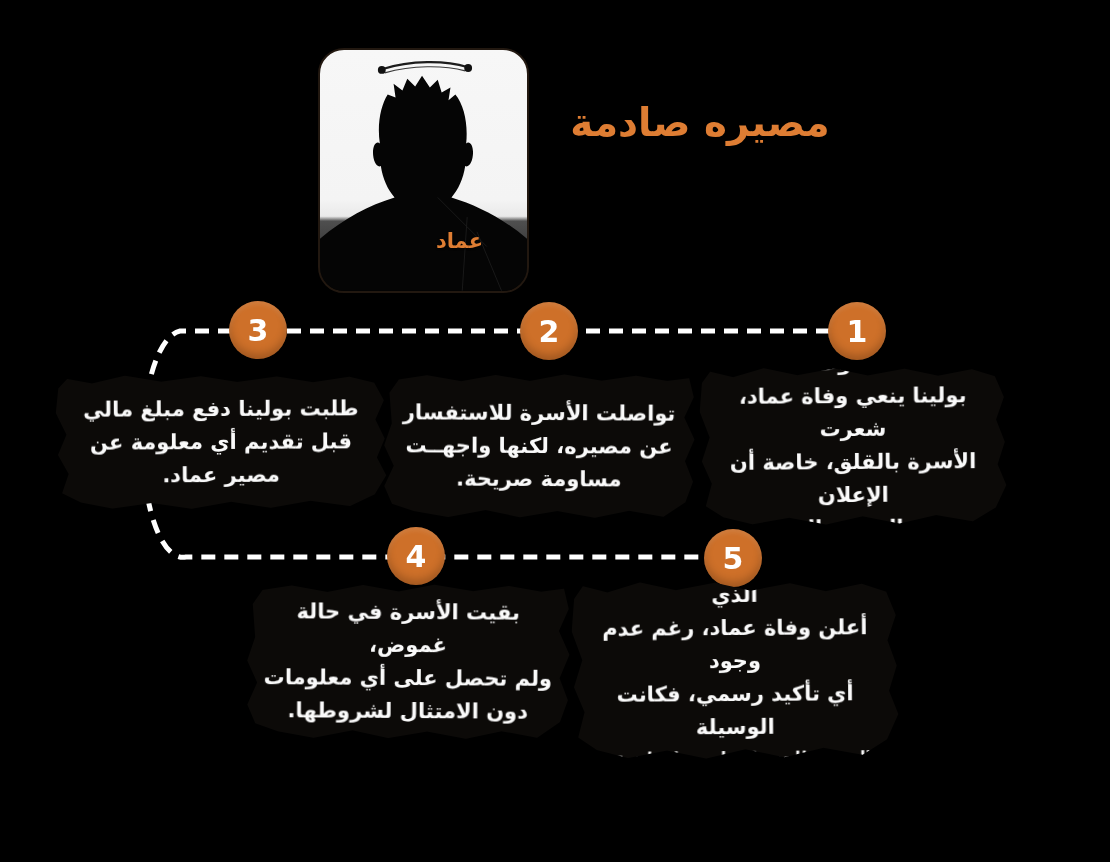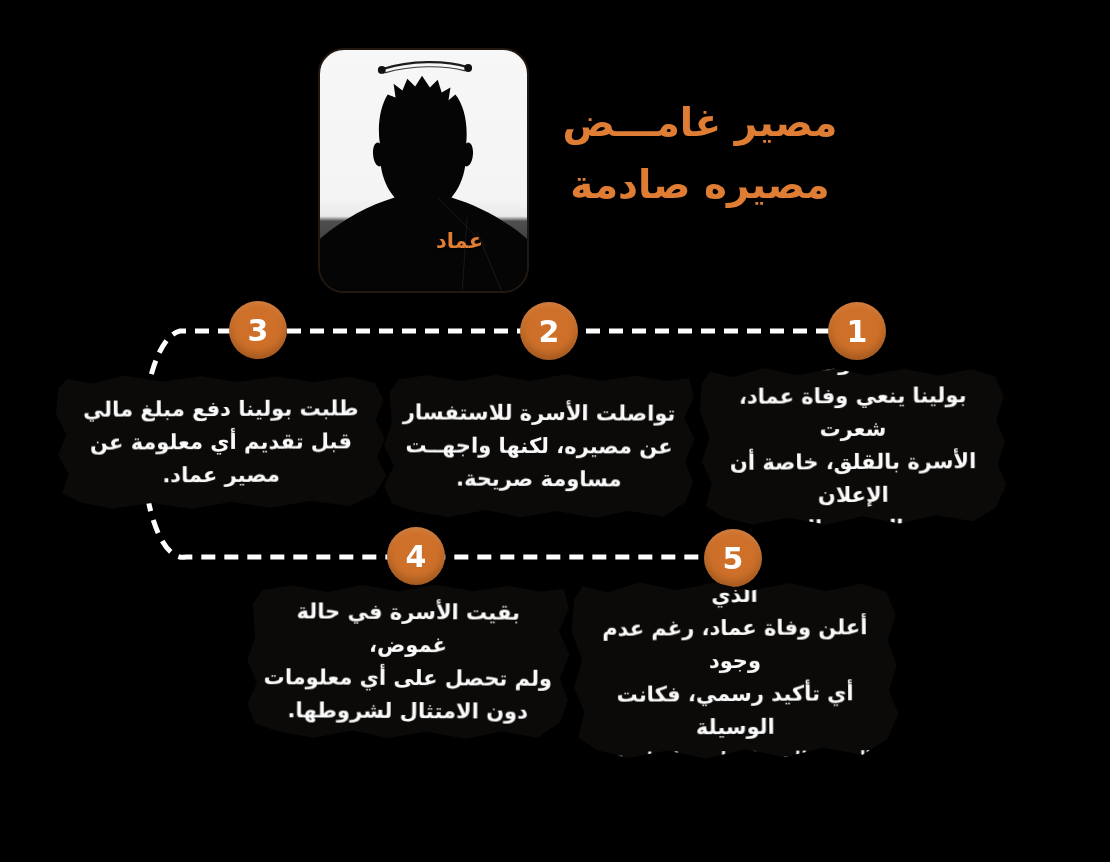--- a/index.html
+++ b/index.html
@@ -133,21 +133,20 @@
         C58,92 54,96 54,104 C54,113 58,120 62,118
         C64,131 69,142 76,150
         C50,158 25,171 0,192 Z"></path>
 
       <path d="M120,150 L170,200 M150,170 L145,245 M160,185 L185,245" stroke="#1a1a1a" stroke-width="1" fill="none"></path>
     </svg>
     <div class="profile-name">عماد</div>
   </div>
 
   <div class="main-title">
-    <div>مصير غامـــض</div>
     <div>مصيره صادمة</div>
   </div>
 
   <div class="step-circle" id="circle-1">1</div>
   <div class="step-circle" id="circle-2">2</div>
   <div class="step-circle" id="circle-3">3</div>
   <div class="step-circle" id="circle-4">4</div>
   <div class="step-circle" id="circle-5">5</div>
 
   <div class="torn-box torn-a" id="box-1">

